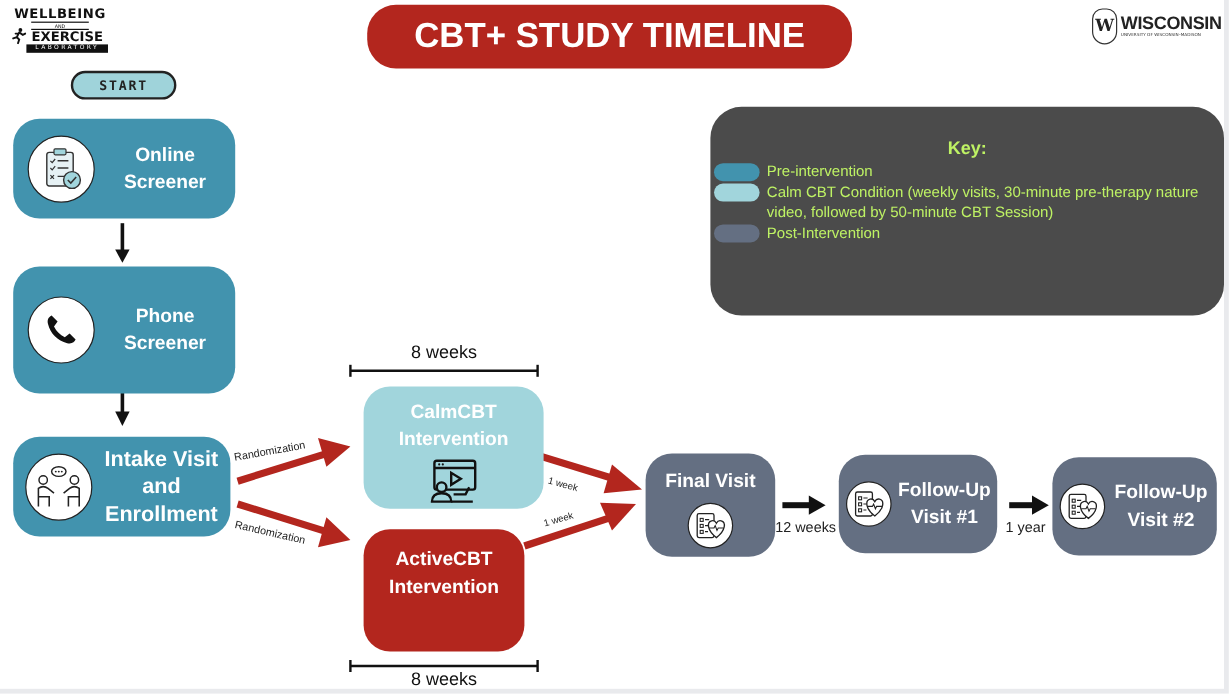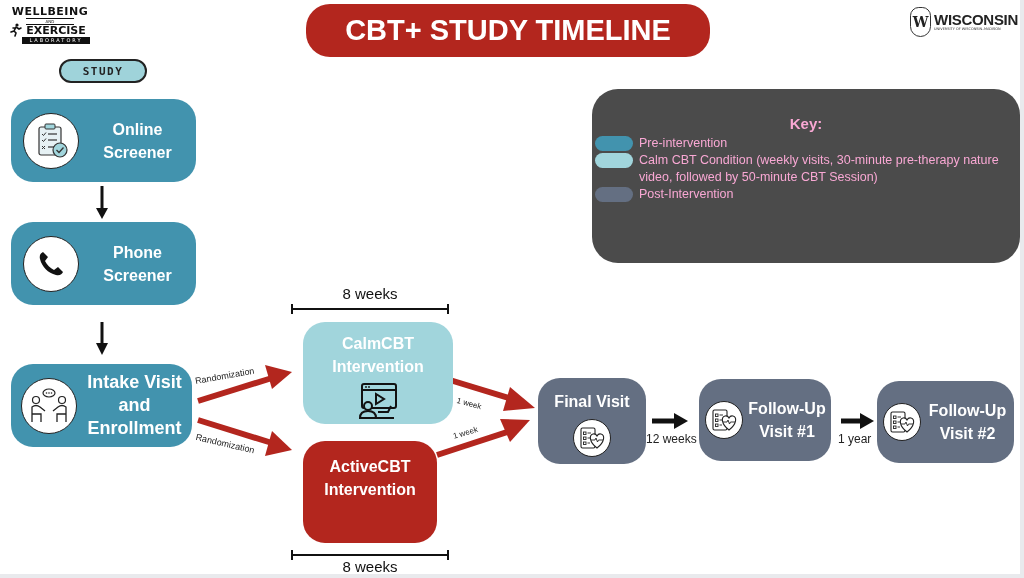--- a/index.html
+++ b/index.html
@@ -39,21 +39,21 @@
           font-weight:bold; display:flex; align-items:center; }
   .pre { background:#4293ae; }
   .calm { background:#a1d5dc; }
   .active { background:#b3261e; }
   .post { background:#646f82; }
   .icon-circle { width:56px; height:56px; border-radius:50%; background:#fff; border:1.5px solid #222;
                  box-sizing:border-box; flex:none; display:flex; align-items:center; justify-content:center; }
   .node-label { text-align:center; font-size:16px; line-height:23px; }
 
   .n-online { left:11px; top:99px; width:185px; height:83px; padding-left:12px; }
-  .n-phone  { left:11px; top:222px; width:185px; height:83px; padding-left:12px; }
+  .n-phone  { left:11px; top:222px; width:185px; height:106px; padding-left:12px; }
   .n-intake { left:11px; top:364px; width:181px; height:83px; padding-left:10px; }
   .n-online .node-label, .n-phone .node-label { flex:1; }
   .n-intake .node-label { flex:1; font-size:18px; }
 
   .n-calm   { left:303px; top:322px; width:150px; height:102px; flex-direction:column; justify-content:flex-start; padding-top:10px; }
   .n-active { left:303px; top:441px; width:134px; height:102px; flex-direction:column; justify-content:flex-start; padding-top:14px;gap:40px; }
   .n-calm .node-label, .n-active .node-label { font-size:16px; line-height:23px; }
   .inner-icon { margin-top:4px; width:44px; height:38px; }
 
   .n-final { left:538px; top:378px; width:108px; height:86px; flex-direction:column; justify-content:flex-start; padding-top:12px; }
@@ -72,21 +72,21 @@
   .rand1 { left:196px; top:376px; font-size:9px; transform:rotate(-10deg); transform-origin:left bottom; }
   .rand2 { left:197px; top:432px; font-size:9px; transform:rotate(13deg); transform-origin:left top; }
   .wk1a { left:458px; top:396px; font-size:8px; transform:rotate(15deg); transform-origin:left top; }
   .wk1b { left:452px; top:432px; font-size:8px; transform:rotate(-16deg); transform-origin:left top; }
   .lbl-12w { left:646px; top:432px; font-size:12px; }
   .lbl-1y  { left:838px; top:432px; font-size:12px; }
   .weeks-top { left:308px; top:285px; width:124px; text-align:center; font-size:15px; font-family:"Liberation Sans", sans-serif; color:#111; }
   .weeks-bot { left:308px; top:558px; width:124px; text-align:center; font-size:15px; font-family:"Liberation Sans", sans-serif; color:#111; }
 
   
-  .key { left:592px; top:89px; width:428px; height:174px; background:#4b4b4b; border-radius:26px; color:#f9a8d4; }
+  .key { left:592px; top:89px; width:428px; height:174px; background:#4b4b4b; border-radius:26px; color:#bef264; }
   .key-title { position:absolute; left:0; right:0; top:26px; text-align:center; font-weight:bold; font-size:15px;
                font-family:"Liberation Sans", sans-serif; }
   .key-rows { position:absolute; left:3px; top:46px; right:6px; }
   .key-row { display:flex; align-items:flex-start; font-family:"Liberation Sans", sans-serif; font-size:12.5px; line-height:17px; }
   .swatch { width:38px; height:15px; border-radius:8px; flex:none; margin-right:6px; margin-top:1px; }
 </style>
 </head>
 <body>
 
 <div class="slide">
@@ -107,21 +107,21 @@
         <span>W</span>
       </div>
     <div class="uw-text">
       <div class="t1">WISCONSIN</div>
       <div class="t2">UNIVERSITY OF WISCONSIN–MADISON</div>
     </div>
   </div>
 
   <div class="abs title-pill">CBT+ STUDY TIMELINE</div>
 
-  <div class="abs start-btn">STUDY</div>
+  <div class="abs start-btn">START</div>
 
   <svg class="overlay" viewBox="0 0 1020 574">
 
     <g>
       <line x1="102" y1="186" x2="102" y2="210" stroke="#111" stroke-width="3"></line>
       <polygon points="96,208 108,208 102,219" fill="#111"></polygon>
     </g>
     <g>
       <line x1="102" y1="322" x2="102" y2="345" stroke="#111" stroke-width="3"></line>
       <polygon points="96,343 108,343 102,355" fill="#111"></polygon>

